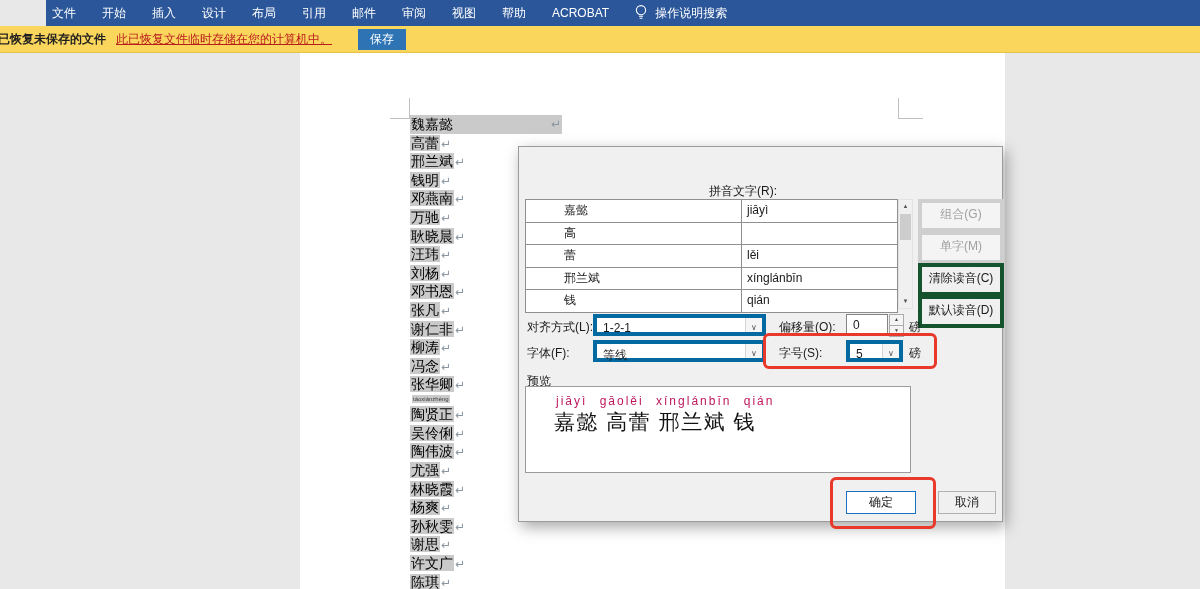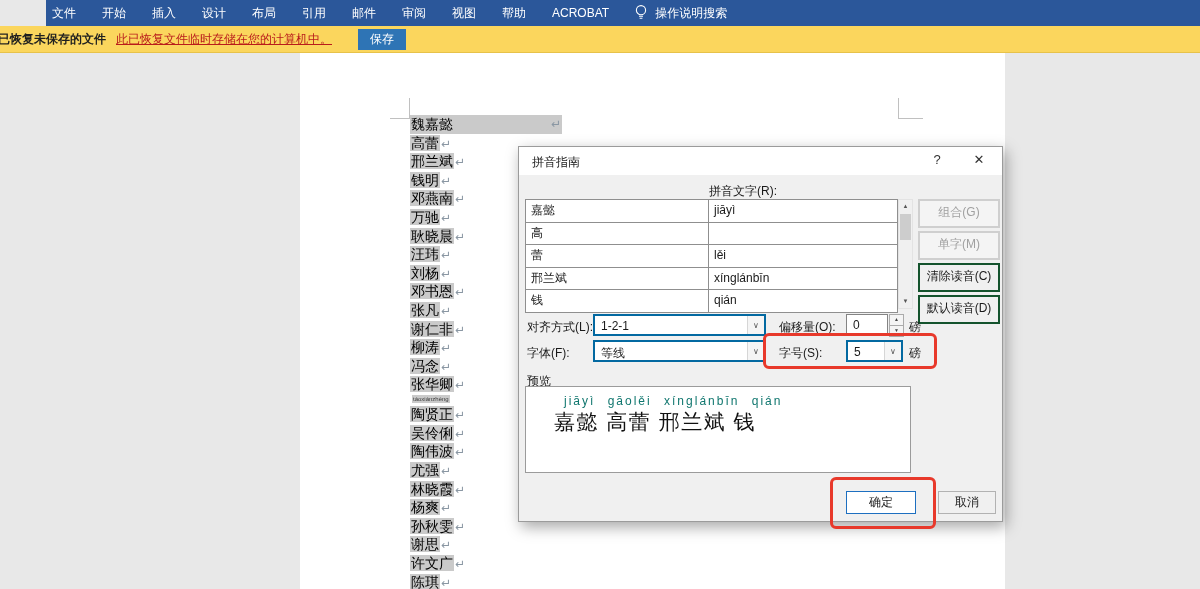--- a/index.html
+++ b/index.html
@@ -47,53 +47,53 @@
           color:#1a1a1a;z-index:20;}
   .dlg-titlebar{position:absolute;top:0;left:0;right:0;height:28px;background:#fff;}
   .dlg-title{position:absolute;left:13px;top:7px;font-size:12px;}
   .dlg-help{position:absolute;right:54px;top:5px;width:22px;height:18px;text-align:center;
             color:#333;font-size:13px;cursor:pointer;}
   .dlg-close{position:absolute;right:12px;top:5px;width:22px;height:18px;text-align:center;
              color:#333;font-size:13px;cursor:pointer;}
 
   .lbl{position:absolute;white-space:nowrap;}
   .ptable{position:absolute;left:6px;top:52px;width:371px;border:1px solid #8f8f8f;background:#fff;}
-  .trow{display:flex;height:21.5px;border-bottom:1px solid #8f8f8f;}
+  .trow{display:flex;height:21.5px;border-bottom:1px solid #8f8f8f;padding-left:33px;}
   .trow:last-child{border-bottom:none;}
   .tcell{line-height:21px;padding-left:5px;overflow:hidden;white-space:nowrap;}
   .tcell.base{width:177px;border-right:1px solid #8f8f8f;}
   .tcell.pinyin{flex:1;}
 
   .vscroll{position:absolute;left:379px;top:52px;width:15px;height:110px;background:#f0f0f0;
            border:1px solid #e3e3e3;box-sizing:border-box;}
   .sarrow{position:absolute;left:0;width:13px;height:13px;font-size:6px;color:#555;
           text-align:center;line-height:13px;cursor:pointer;}
   .sarrow.up{top:0;}
   .sarrow.down{bottom:0;}
   .sthumb{position:absolute;left:1px;top:14px;width:11px;height:26px;background:#cdcdcd;cursor:pointer;}
 
   .side-btn{position:absolute;left:399px;width:78px;height:25px;background:#f0f0f0;
-            border:2px solid #14532d;text-align:center;line-height:23px;cursor:pointer;}
+            border:4px solid #14532d;text-align:center;line-height:23px;cursor:pointer;}
   .side-btn.disabled{color:#a0a0a0;border-color:#cfcfcf;background:#f4f4f4;cursor:default;}
 
-  .select{position:absolute;background:#fff;border:2px solid #0369a1;height:22px;box-sizing:border-box;cursor:pointer;padding-left:31px;}
+  .select{position:absolute;background:#fff;border:4px solid #0369a1;height:22px;box-sizing:border-box;cursor:pointer;padding-left:31px;}
   .select .val{position:absolute;left:6px;top:3px;white-space:nowrap;}
   .select .chev{position:absolute;right:0;top:0;width:16px;height:100%;background:#f5f5f5;
                 border-left:1px solid #d6d6d6;color:#555;font-size:8px;text-align:center;line-height:20px;}
   .inputbox{position:absolute;background:#fff;border:1px solid #848484;height:22px;box-sizing:border-box;}
   .inputbox .val{position:absolute;left:6px;top:3px;}
   .spin{position:absolute;left:370px;top:167px;width:14px;height:22px;box-sizing:border-box;}
   .spin-btn{position:absolute;left:0;width:13px;height:10px;border:1px solid #ababab;background:#f4f4f4;
             font-size:5px;color:#444;text-align:center;line-height:9px;cursor:pointer;}
   .spin-btn.up{top:0;}
   .spin-btn.down{top:11px;}
 
   .preview-box{position:absolute;left:6px;top:239px;width:384px;height:85px;background:#fff;
                border:1px solid #9b9b9b;overflow:hidden;}
-  .pv-ruby{margin:7px 0 0 38px;font-size:12px;letter-spacing:2px;word-spacing:7px;color:#0f766e;}
+  .pv-ruby{margin:7px 0 0 30px;font-size:12px;letter-spacing:2px;word-spacing:7px;color:#be185d;}
   .pv-text{margin:0 0 0 28px;font-size:21px;letter-spacing:1.5px;color:#111;}
 
   .ok-btn{position:absolute;left:327px;top:344px;width:70px;height:23px;background:#fff;
           border:1px solid #1d6fc0;text-align:center;line-height:21px;cursor:pointer;box-sizing:border-box;}
   .cancel-btn{position:absolute;left:419px;top:344px;width:58px;height:23px;background:#f0f0f0;
           border:1px solid #b2b2b2;text-align:center;line-height:21px;cursor:pointer;box-sizing:border-box;}
 
   .ann{position:absolute;border:3px solid #e8392b;border-radius:6px;pointer-events:none;z-index:25;}
   .ann.size{left:244px;top:186px;width:168px;height:30px;}
   .ann.ok{left:311px;top:330px;width:100px;height:46px;}
@@ -158,25 +158,20 @@
       <div class="name-line"><span class="hl">尤强</span><span class="pmark">↵</span></div>
       <div class="name-line"><span class="hl">林晓霞</span><span class="pmark">↵</span></div>
       <div class="name-line"><span class="hl">杨爽</span><span class="pmark">↵</span></div>
       <div class="name-line"><span class="hl">孙秋雯</span><span class="pmark">↵</span></div>
       <div class="name-line"><span class="hl">谢思</span><span class="pmark">↵</span></div>
       <div class="name-line"><span class="hl">许文广</span><span class="pmark">↵</span></div>
       <div class="name-line"><span class="hl">陈琪</span><span class="pmark">↵</span></div>
     </div>
 
   <div class="dialog">
-    <div class="dlg-titlebar">
-      <span class="dlg-title">拼音指南</span>
-      <span class="dlg-help">?</span>
-      <span class="dlg-close">✕</span>
-    </div>
 
     <span class="lbl" style="left:8px;top:36px;margin-top:16px;">基准文字(B):</span>
     <span class="lbl" style="left:190px;top:36px;">拼音文字(R):</span>
 
     <div class="ptable">
         <div class="trow">
           <div class="tcell base">嘉懿</div>
           <div class="tcell pinyin">jiāyì</div>
         </div>
         <div class="trow">

